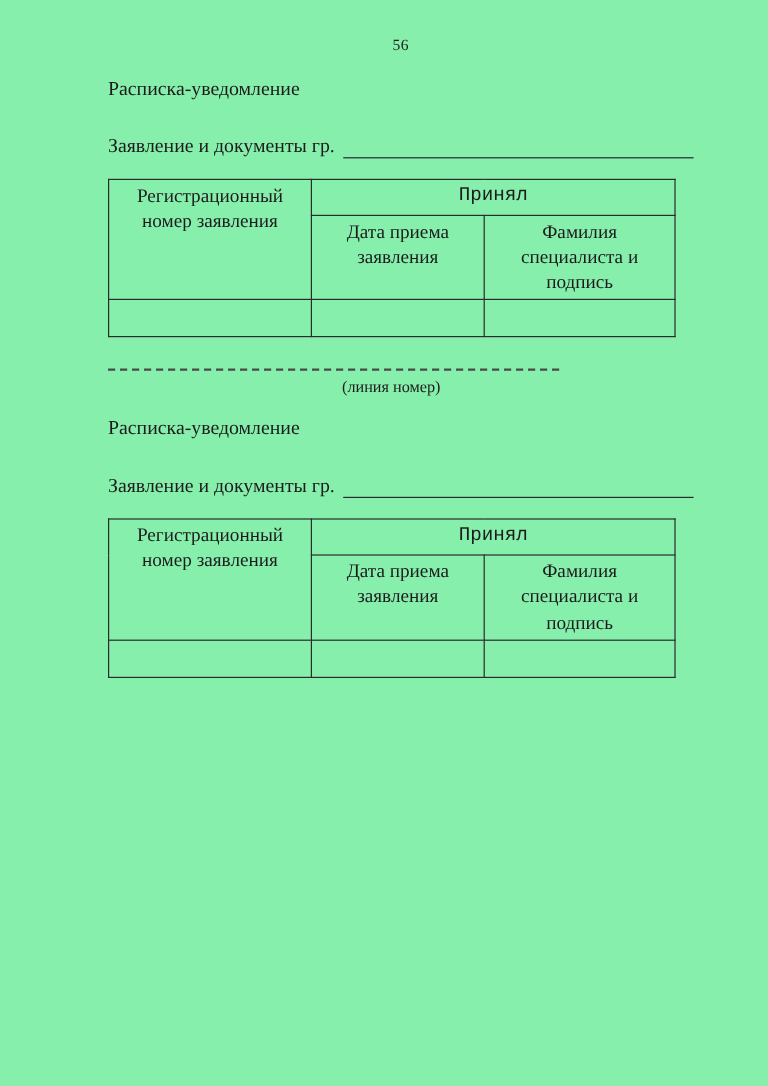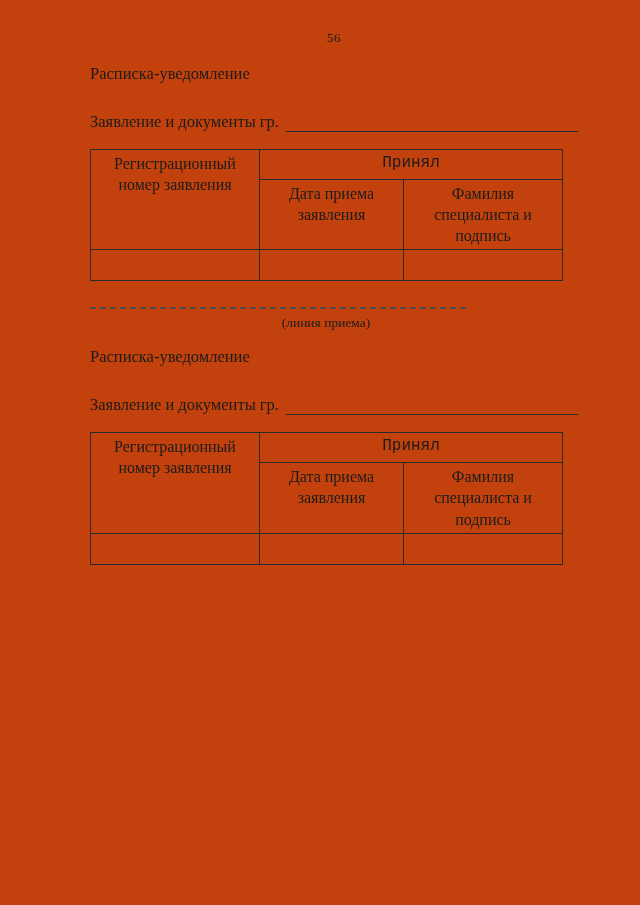--- a/index.html
+++ b/index.html
@@ -6,21 +6,21 @@
   html, body {
     width: 640px;
     background: #ffffff;
     font-family: "Liberation Serif", "DejaVu Serif", serif;
     color: #1c1c1c;
   }
   .page {
     position: relative;
     width: 640px;
     height: 905px;
-    background: #c2410c;
+    background: #86efac;
     padding: 30px 62px 0 90px; 
   }
   .page-number {
     text-align: center;
     font-size: 13px;
     letter-spacing: 0.5px;
     margin-bottom: 18px;
   }
   .section-title {
     text-align: left;
@@ -107,21 +107,21 @@
           <td></td>
           <td></td>
           <td></td>
         </tr>
       </tbody>
     </table>
   </div>
 
   <div class="cut-block">
     <div class="cut-line"></div>
-    <div class="cut-line-label">(линия приема)</div>
+    <div class="cut-line-label">(линия номер)</div>
   </div>
 
   <div>
     <div class="section-title">Расписка-уведомление</div>
     <div class="field-row">
       <span class="field-label">Заявление и документы гр.</span>
       <span class="field-underline"></span>
     </div>
     <table class="receipt-table">
       <colgroup>

